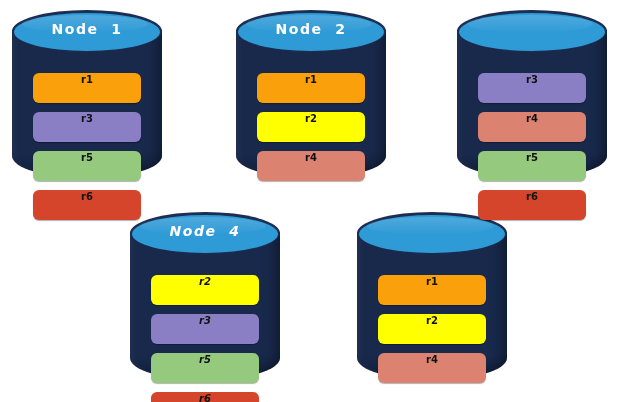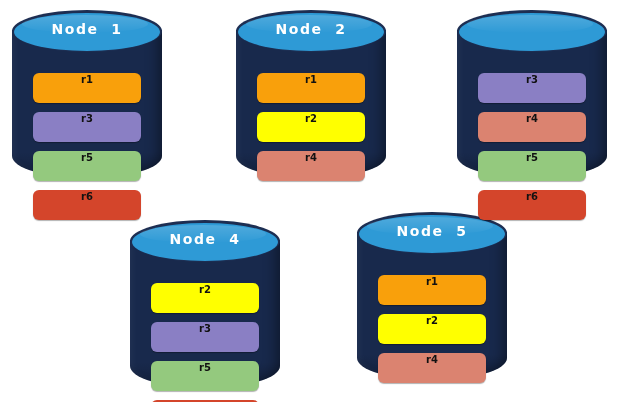--- a/index.html
+++ b/index.html
@@ -153,21 +153,21 @@
       <div class="cyl-top-rim"></div>
       <div class="cyl-top"></div>
       <div class="cyl-top-gloss"></div>
       <div class="replicas">
         <div class="replica" style="background: rgb(138, 127, 196);">r3</div>
         <div class="replica" style="background: rgb(219, 131, 112);">r4</div>
         <div class="replica" style="background: rgb(148, 201, 126);">r5</div>
         <div class="replica" style="background: rgb(212, 69, 43);">r6</div>
       </div>
     </div>
-    <div class="node" style="left: 130px; top: 220px;">
+    <div class="node" style="left: 130px; top: 212px; font-style: italic;">
       <div class="cyl-body">
         <div class="cyl-bottom-shade"></div>
       </div>
       <div class="cyl-top-rim"></div>
       <div class="cyl-top"></div>
       <div class="cyl-top-gloss"></div>
       <div class="node-label">Node  4</div>
       <div class="replicas">
         <div class="replica" style="background: rgb(255, 255, 0);">r2</div>
         <div class="replica" style="background: rgb(138, 127, 196);">r3</div>
@@ -175,20 +175,19 @@
         <div class="replica" style="background: rgb(212, 69, 43);">r6</div>
       </div>
     </div>
     <div class="node" style="left: 357px; top: 212px;">
       <div class="cyl-body">
         <div class="cyl-bottom-shade"></div>
       </div>
       <div class="cyl-top-rim"></div>
       <div class="cyl-top"></div>
       <div class="cyl-top-gloss"></div>
-      <div class="node-label">Node  5</div>
       <div class="replicas">
         <div class="replica" style="background: rgb(249, 160, 11);">r1</div>
         <div class="replica" style="background: rgb(255, 255, 0);">r2</div>
         <div class="replica" style="background: rgb(219, 131, 112);">r4</div>
       </div>
     </div>
   </div>
 
 </body></html>

